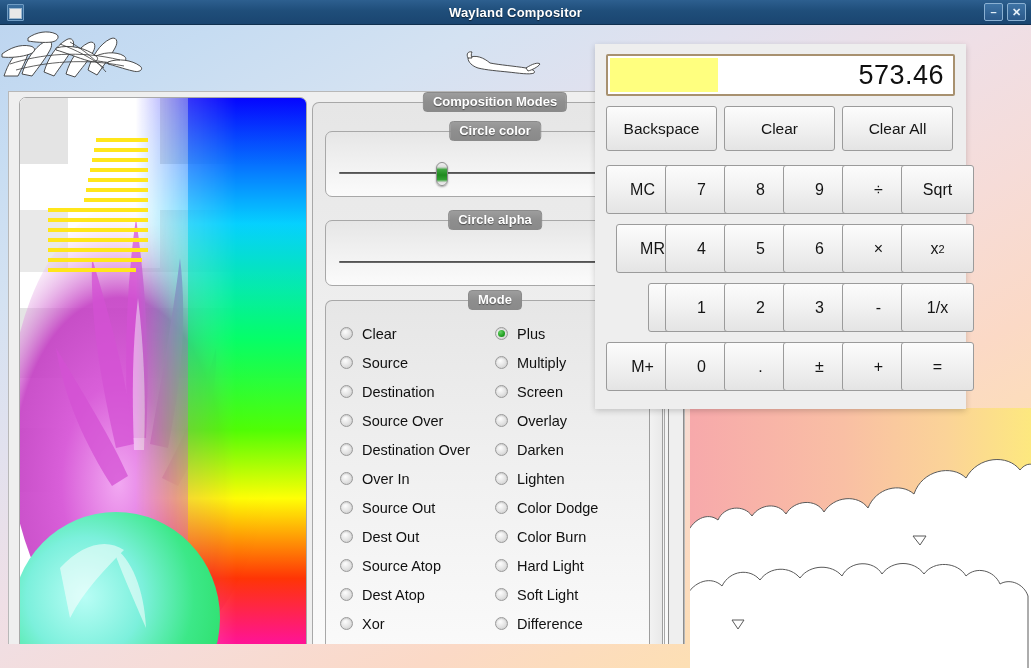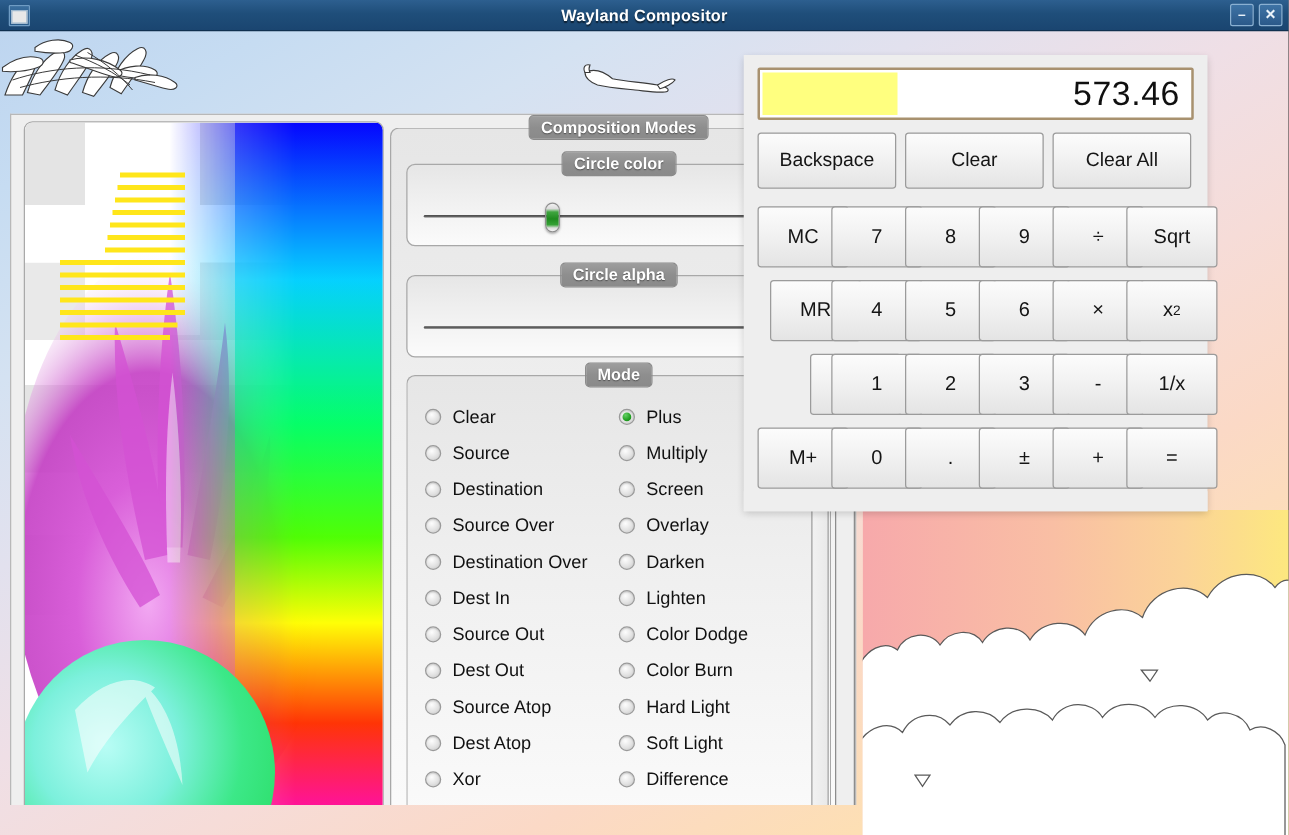--- a/index.html
+++ b/index.html
@@ -482,21 +482,21 @@
                 <div class="radio-item">
                   <span class="radio-dot"></span>
                   <span class="radio-label">Source Over</span>
                 </div>
                 <div class="radio-item">
                   <span class="radio-dot"></span>
                   <span class="radio-label">Destination Over</span>
                 </div>
                 <div class="radio-item">
                   <span class="radio-dot"></span>
-                  <span class="radio-label">Dest In</span>
+                  <span class="radio-label">Over In</span>
                 </div>
                 <div class="radio-item">
                   <span class="radio-dot"></span>
                   <span class="radio-label">Source Out</span>
                 </div>
                 <div class="radio-item">
                   <span class="radio-dot"></span>
                   <span class="radio-label">Dest Out</span>
                 </div>
                 <div class="radio-item">

